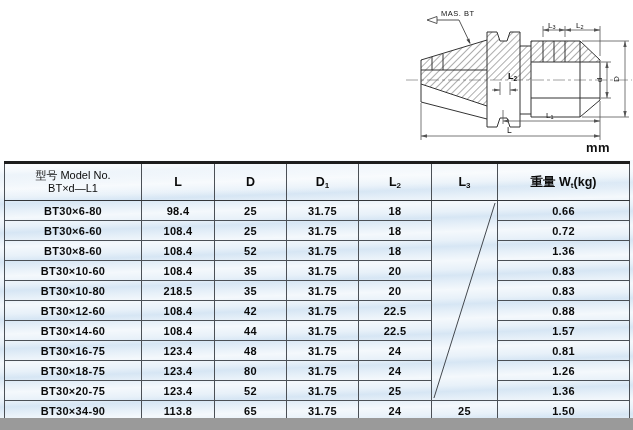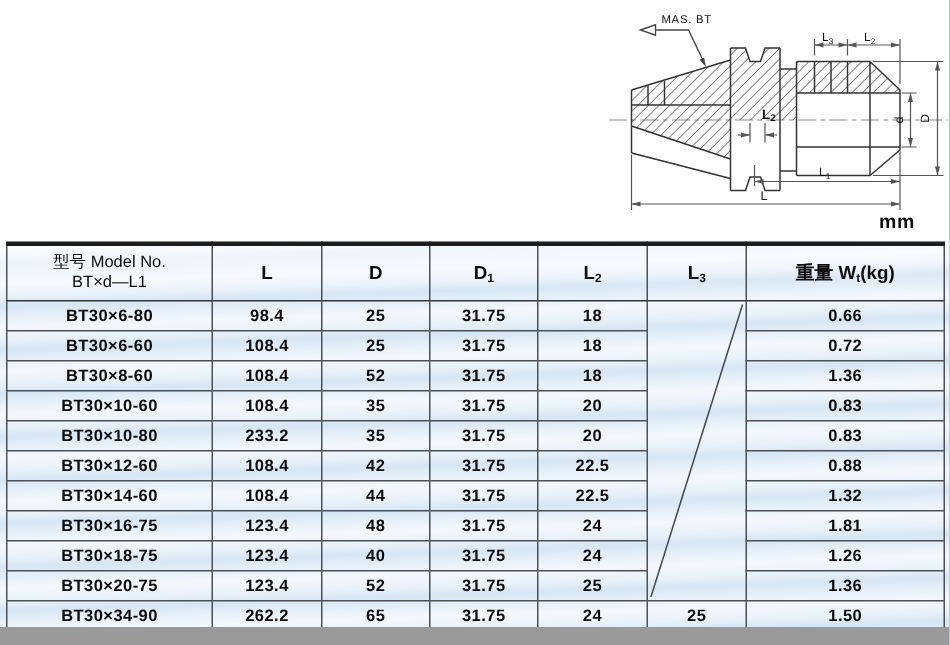--- a/index.html
+++ b/index.html
@@ -210,69 +210,69 @@
         <tr>
           <td class="model">BT30×10-60</td>
           <td>108.4</td>
           <td>35</td>
           <td>31.75</td>
           <td>20</td>
           <td>0.83</td>
         </tr>
         <tr>
           <td class="model">BT30×10-80</td>
-          <td>233.2</td>
+          <td>218.5</td>
           <td>35</td>
           <td>31.75</td>
           <td>20</td>
           <td>0.83</td>
         </tr>
         <tr>
           <td class="model">BT30×12-60</td>
           <td>108.4</td>
           <td>42</td>
           <td>31.75</td>
           <td>22.5</td>
           <td>0.88</td>
         </tr>
         <tr>
           <td class="model">BT30×14-60</td>
           <td>108.4</td>
           <td>44</td>
           <td>31.75</td>
           <td>22.5</td>
-          <td>1.32</td>
+          <td>1.57</td>
         </tr>
         <tr>
           <td class="model">BT30×16-75</td>
           <td>123.4</td>
           <td>48</td>
           <td>31.75</td>
           <td>24</td>
-          <td>1.81</td>
+          <td>0.81</td>
         </tr>
         <tr>
           <td class="model">BT30×18-75</td>
           <td>123.4</td>
-          <td>40</td>
+          <td>80</td>
           <td>31.75</td>
           <td>24</td>
           <td>1.26</td>
         </tr>
         <tr>
           <td class="model">BT30×20-75</td>
           <td>123.4</td>
           <td>52</td>
           <td>31.75</td>
           <td>25</td>
           <td>1.36</td>
         </tr>
         <tr>
           <td class="model">BT30×34-90</td>
-          <td>262.2</td>
+          <td>113.8</td>
           <td>65</td>
           <td>31.75</td>
           <td>24</td>
           <td>25</td>
           <td>1.50</td>
         </tr>
       </tbody>
   </table>
 
 </div>

